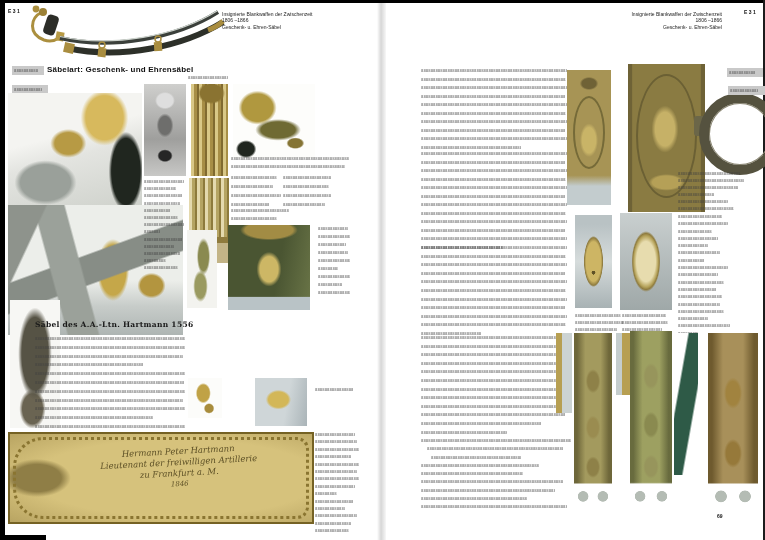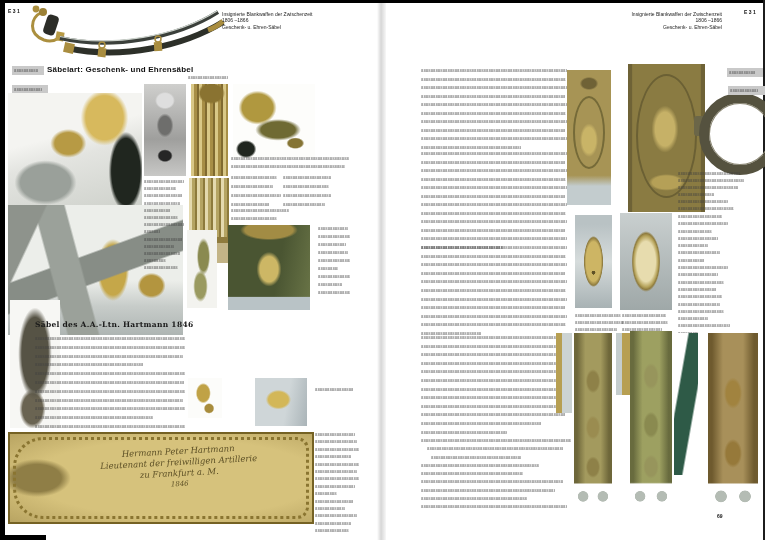--- a/index.html
+++ b/index.html
@@ -245,21 +245,21 @@
       <div class="gl" style="width: 32px; height: 7px; margin-left: 0px;">88888888888888888888888888888888888888888888888888888888888888888888888888888888888888888888888888888888888888888888888888888888888888888888</div>
       <div class="gl" style="width: 28px; height: 7px; margin-left: 0px;">88888888888888888888888888888888888888888888888888888888888888888888888888888888888888888888888888888888888888888888888888888888888888888888</div>
       <div class="gl" style="width: 30px; height: 7px; margin-left: 0px;">88888888888888888888888888888888888888888888888888888888888888888888888888888888888888888888888888888888888888888888888888888888888888888888</div>
       <div class="gl" style="width: 32px; height: 7px; margin-left: 0px;">88888888888888888888888888888888888888888888888888888888888888888888888888888888888888888888888888888888888888888888888888888888888888888888</div>
       <div class="gl" style="width: 20px; height: 7px; margin-left: 0px;">88888888888888888888888888888888888888888888888888888888888888888888888888888888888888888888888888888888888888888888888888888888888888888888</div>
       <div class="gl" style="width: 32px; height: 7px; margin-left: 0px;">88888888888888888888888888888888888888888888888888888888888888888888888888888888888888888888888888888888888888888888888888888888888888888888</div>
       <div class="gl" style="width: 24px; height: 7px; margin-left: 0px;">88888888888888888888888888888888888888888888888888888888888888888888888888888888888888888888888888888888888888888888888888888888888888888888</div>
       <div class="gl" style="width: 32px; height: 7px; margin-left: 0px;">88888888888888888888888888888888888888888888888888888888888888888888888888888888888888888888888888888888888888888888888888888888888888888888</div>
     </div>
 
-  <div class="abs item-head">Säbel des A.A.-Ltn. Hartmann 1846</div>
+  <div class="abs item-head">Säbel des A.A.-Ltn. Hartmann 1556</div>
   <div class="gib" style="left: 35px; top: 336px; font-size: 4px;">
       <div class="gl" style="width: 150px; height: 7.8px; margin-left: 0px;">88888888888888888888888888888888888888888888888888888888888888888888888888888888888888888888888888888888888888888888888888888888888888888888</div>
       <div class="gl" style="width: 150px; height: 7.8px; margin-left: 0px;">88888888888888888888888888888888888888888888888888888888888888888888888888888888888888888888888888888888888888888888888888888888888888888888</div>
       <div class="gl" style="width: 148px; height: 7.8px; margin-left: 0px;">88888888888888888888888888888888888888888888888888888888888888888888888888888888888888888888888888888888888888888888888888888888888888888888</div>
       <div class="gl" style="width: 108px; height: 7.8px; margin-left: 0px;">88888888888888888888888888888888888888888888888888888888888888888888888888888888888888888888888888888888888888888888888888888888888888888888</div>
       <div class="gl" style="width: 150px; height: 7.8px; margin-left: 0px;">88888888888888888888888888888888888888888888888888888888888888888888888888888888888888888888888888888888888888888888888888888888888888888888</div>
       <div class="gl" style="width: 149px; height: 7.8px; margin-left: 0px;">88888888888888888888888888888888888888888888888888888888888888888888888888888888888888888888888888888888888888888888888888888888888888888888</div>
       <div class="gl" style="width: 150px; height: 7.8px; margin-left: 0px;">88888888888888888888888888888888888888888888888888888888888888888888888888888888888888888888888888888888888888888888888888888888888888888888</div>
       <div class="gl" style="width: 148px; height: 7.8px; margin-left: 0px;">88888888888888888888888888888888888888888888888888888888888888888888888888888888888888888888888888888888888888888888888888888888888888888888</div>
       <div class="gl" style="width: 150px; height: 7.8px; margin-left: 0px;">88888888888888888888888888888888888888888888888888888888888888888888888888888888888888888888888888888888888888888888888888888888888888888888</div>

